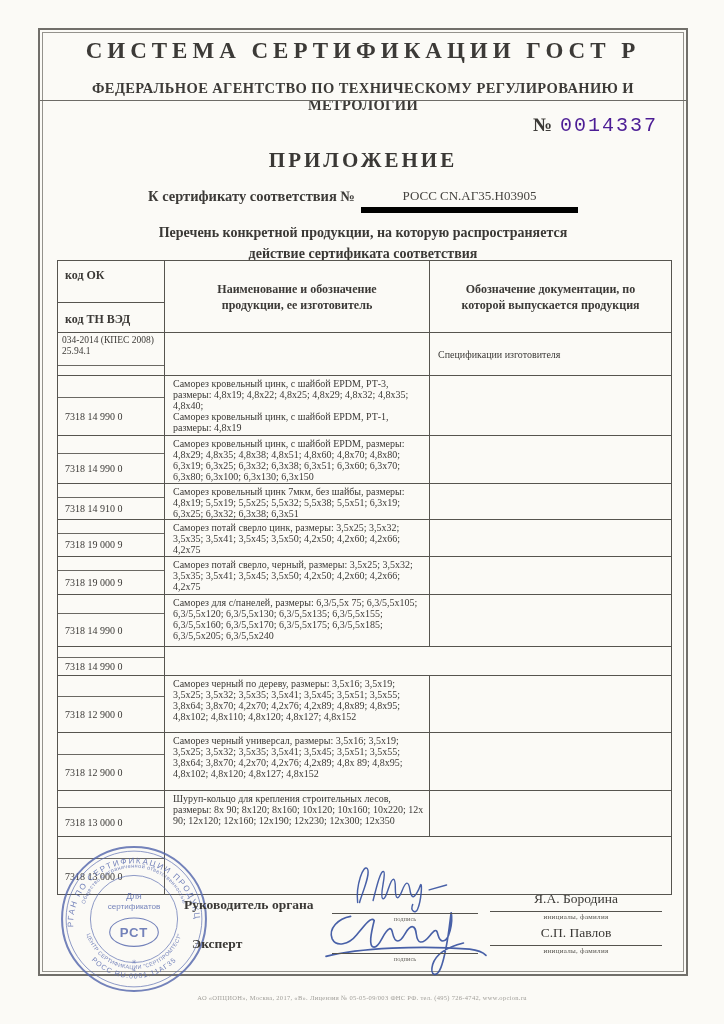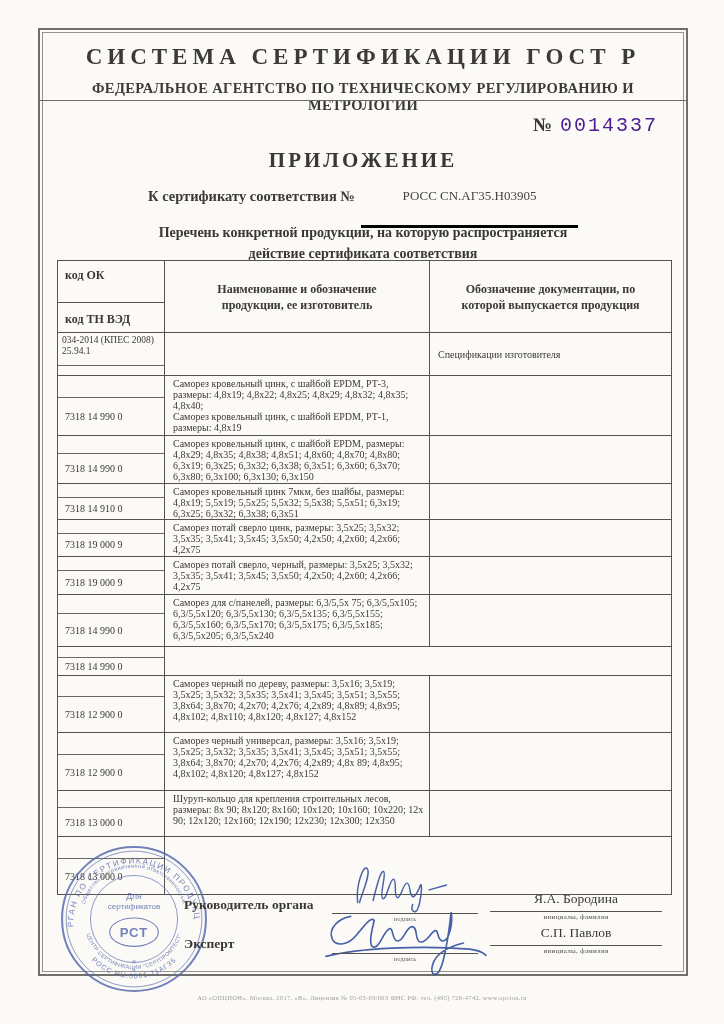--- a/index.html
+++ b/index.html
@@ -2,30 +2,30 @@
 <html><head>
 <meta charset="utf-8">
 <style>
   html,body{margin:0;padding:0;}
   body{width:724px;height:1024px;background:#f7f6f2;font-family:"Liberation Serif",serif;color:#3b3936;}
   .page{position:absolute;left:0;top:0;width:724px;height:1024px;background:#fbfaf6;overflow:hidden;}
   .frame{position:absolute;left:38px;top:28px;width:646px;height:944px;border:2px solid #716f6a;}
   .frame-inner{position:absolute;inset:2px;border:1px solid #94928c;pointer-events:none;}
   .abs{position:absolute;}
   .ctr{left:0;right:0;text-align:center;}
-  .title{top:14px;font-size:23px;font-weight:bold;letter-spacing:5px;color:#3c3a37;}
+  .title{top:8px;font-size:23px;font-weight:bold;letter-spacing:5px;color:#3c3a37;}
   .subtitle{top:50px;font-size:14.5px;font-weight:bold;letter-spacing:0.4px;color:#3c3a37;}
   .hline{top:70px;left:0;right:0;border-top:1.5px solid #6d6b66;}
   .serialwrap{top:84px;right:28px;display:flex;align-items:baseline;gap:8px;}
   .serial-no{font-size:19px;font-weight:bold;color:#3c3a37;}
   .serial-digits{font-family:Liberation Mono, monospace;font-size:20px;letter-spacing:2px;color:#4c1d95;}
   .appendix{top:118px;font-size:21px;font-weight:bold;letter-spacing:3px;color:#3a3835;}
   .certline{top:158px;left:0;right:0;display:flex;justify-content:center;align-items:flex-start;gap:6px;}
   .certlabel{font-size:14.5px;font-weight:bold;color:#3c3a37;padding-bottom:2px;}
-  .certnum{font-size:13px;color:#45433f;border-bottom:3px solid #000000;min-width:205px;text-align:center;padding:0 6px 21px 6px;}
+  .certnum{font-size:13px;color:#45433f;border-bottom:6px solid #000000;min-width:205px;text-align:center;padding:0 6px 3px 6px;}
   .listheading{top:192px;font-size:14px;font-weight:bold;color:#3a3835;white-space:pre-line;line-height:21px;}
   
   .table{position:absolute;left:17px;top:230px;width:613px;border:1px solid #56544f;background:transparent;}
   .thead{display:flex;height:71px;}
   .th1{width:107px;border-right:1px solid #56544f;display:flex;flex-direction:column;box-sizing:border-box;}
   .th1a{height:34px;border-bottom:1px solid #56544f;padding:7px 0 0 7px;font-size:12px;font-weight:bold;}
   .th1b{flex:1;padding:9px 0 0 7px;font-size:12px;font-weight:bold;}
   .th2{width:265px;border-right:1px solid #56544f;display:flex;align-items:center;justify-content:center;text-align:center;font-size:12px;font-weight:bold;line-height:16px;padding:0 26px;box-sizing:border-box;}
   .th3{flex:1;display:flex;align-items:center;justify-content:center;text-align:center;font-size:12px;font-weight:bold;line-height:16px;padding:0 14px;box-sizing:border-box;}
   .trow{display:flex;border-top:1px solid #56544f;overflow:hidden;}
@@ -223,21 +223,21 @@
       <text font-size="7" letter-spacing="1"><textPath href="#arcOuterBot" startOffset="50%" text-anchor="middle">РОСС RU.0001.11АГ35</textPath></text>
       <text x="75" y="55" font-size="8.5" text-anchor="middle">Для</text>
       <text x="75" y="65" font-size="8" text-anchor="middle">сертификатов</text>
       <text x="75" y="93" font-size="13" font-weight="bold" text-anchor="middle" letter-spacing="1">РСТ</text>
       <text x="75" y="119" font-size="6" text-anchor="middle">✳</text>
       <text x="75" y="127" font-size="5" text-anchor="middle">✳</text>
     </g>
   </svg>
 
   <div class="abs siglabel" style="left:184px;top:897px">Руководитель органа</div>
-  <div class="abs siglabel" style="left:184px;top:936px">Эксперт</div>
+  <div class="abs siglabel" style="left:192px;top:936px">Эксперт</div>
 
   <svg class="abs sigsvg" style="left:330px;top:858px" width="150" height="58" viewBox="0 0 110 60">
     <g stroke="#35509f" stroke-width="1.5" fill="none" stroke-linecap="round">
       <path d="M6,46 C4,28 12,6 16,11 C20,16 10,38 8,46"></path>
       <path d="M22,44 C26,28 30,12 33,14 C36,16 28,40 32,42 C36,44 39,22 43,22 C47,22 43,40 47,41 C51,42 53,26 57,26 C61,26 59,38 63,40 C65,41 69,34 71,28 C73,24 72,44 68,53 C66,58 60,55 63,48"></path>
       <path d="M80,33 L98,28"></path>
     </g>
   </svg>
   <svg class="abs sigsvg" style="left:322px;top:902px" width="168" height="80" viewBox="0 0 160 78">
     <g stroke="#35509f" stroke-width="1.6" fill="none" stroke-linecap="round">

